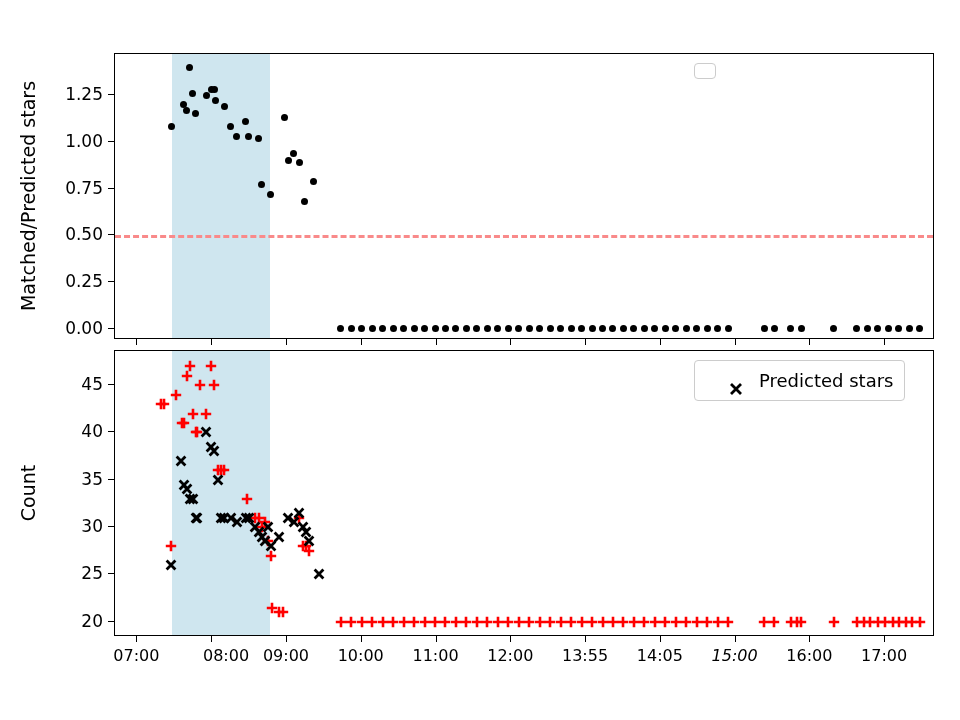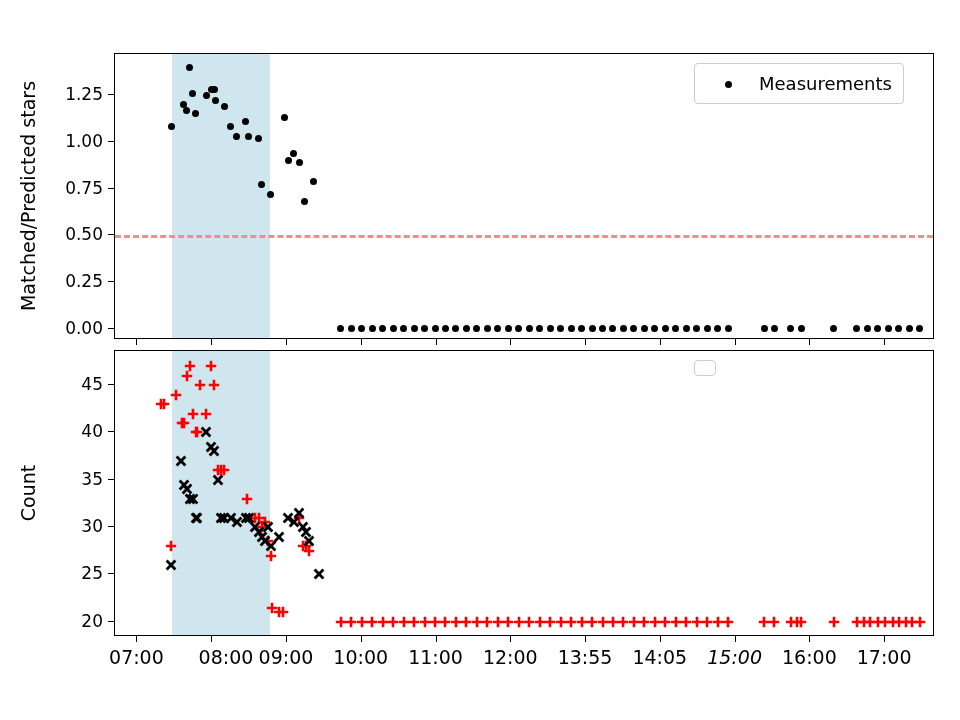--- a/index.html
+++ b/index.html
@@ -105,21 +105,21 @@
   }
   .xtick-mark {
     position: absolute;
     width: 0;
     height: 6px;
     border-left: 1.6px solid #000000;
   }
   .xtick-label {
     position: absolute;
     transform: translateX(-50%);
-    font-size: 19px;
+    font-size: 16px;
     color: #000000;
     white-space: nowrap;
   }
   .axis-label-y {
     position: absolute;
     transform-origin: 50% 50%;
     transform: rotate(-90deg);
     font-size: 19px;
     color: #000000;
     white-space: nowrap;
@@ -922,24 +922,28 @@
         </div>
         <div class="marker" style="left: 204.128px; top: 223.497px;">
           <svg width="14" height="14" viewBox="-7 -7 14 14">
             <path d="M -4.4 -4.4 L 4.4 4.4 M 4.4 -4.4 L -4.4 4.4" stroke="#000000" stroke-width="2.8" fill="none"></path>
           </svg>
         </div>
       </div>
   </div>
 
   <div class="legend" id="legend-top" style="left:694px; top:63px;">
-    <div class="legend-row">
-      <span class="legend-key">
-          <span class="lk-dot"></span>
-        </span>
-      <span class="legend-text">Measurements</span>
-    </div>
   </div>
 
   <div class="legend" id="legend-bottom" style="left:694px; top:360px;">
+    <div class="legend-row">
+      <span class="legend-key">
+        <span class="lk-center">
+          <svg width="16" height="16" viewBox="-8 -8 16 16">
+              <path d="M -5 -5 L 5 5 M 5 -5 L -5 5" stroke="#000000" stroke-width="2.8" fill="none"></path>
+            </svg>
+        </span>
+      </span>
+      <span class="legend-text">Predicted stars</span>
+    </div>
   </div>
 
 </div>
 
 </body></html>

